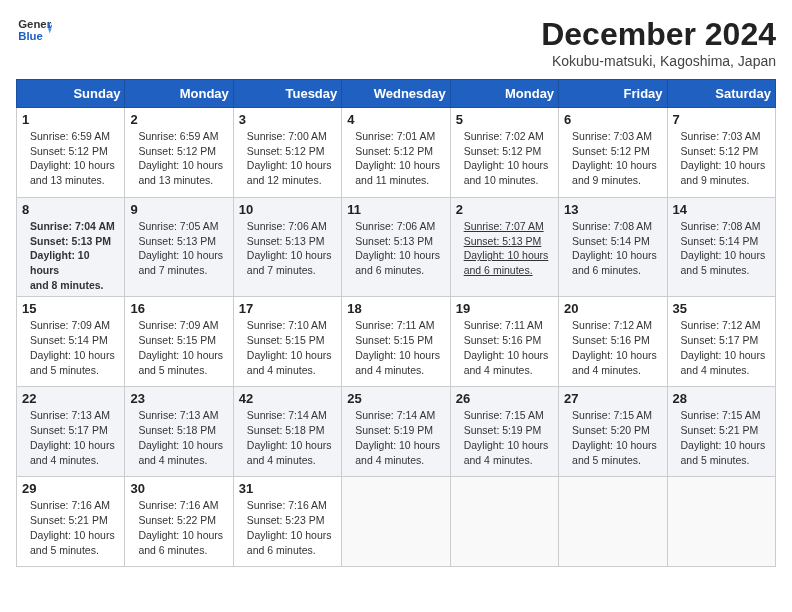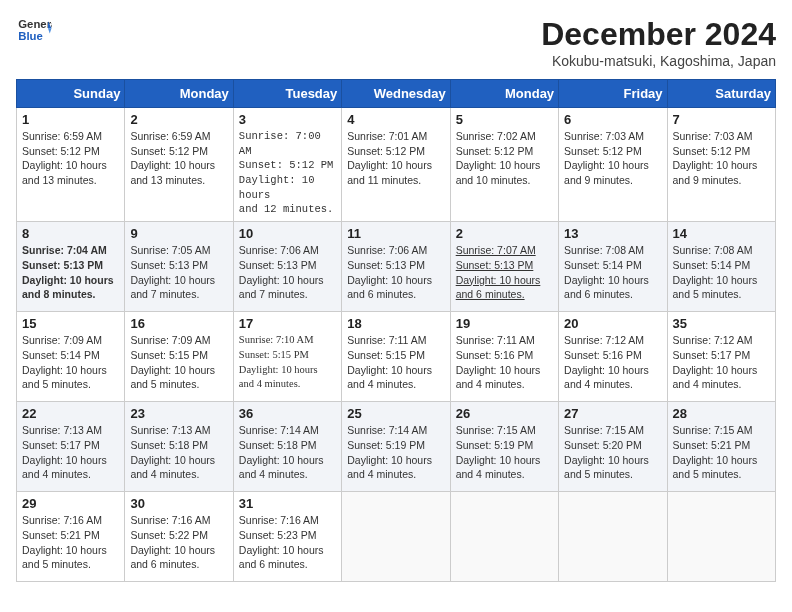--- a/index.html
+++ b/index.html
@@ -67,20 +67,21 @@
       font-size: 13px;
       font-weight: bold;
       color: #222;
       display: block;
       margin-bottom: 2px;
     }
     .day-info {
       color: #333;
       line-height: 1.4;
       font-size: 10.5px;
+      margin-left: 8px;
     }
     .empty-cell {
       background: #f9f9f9 !important;
     }
   </style>
 </head>
 <body>
 
 <div class="header">
   <div class="logo">
@@ -120,21 +121,21 @@
         </td>
         <td>
           <span class="day-num">2</span>
           <div class="day-info" style="white-space: pre-line;">Sunrise: 6:59 AM
 Sunset: 5:12 PM
 Daylight: 10 hours
 and 13 minutes.</div>
         </td>
         <td>
           <span class="day-num">3</span>
-          <div class="day-info" style="white-space: pre-line; font-family: Liberation Mono, monospace;">Sunrise: 7:00 AM
+          <div class="day-info" style="white-space: pre-line;">Sunrise: 7:00 AM
 Sunset: 5:12 PM
 Daylight: 10 hours
 and 12 minutes.</div>
         </td>
         <td>
           <span class="day-num">4</span>
           <div class="day-info" style="white-space: pre-line;">Sunrise: 7:01 AM
 Sunset: 5:12 PM
 Daylight: 10 hours
 and 11 minutes.</div>
@@ -222,21 +223,21 @@
         </td>
         <td>
           <span class="day-num">16</span>
           <div class="day-info" style="white-space: pre-line;">Sunrise: 7:09 AM
 Sunset: 5:15 PM
 Daylight: 10 hours
 and 5 minutes.</div>
         </td>
         <td>
           <span class="day-num">17</span>
-          <div class="day-info" style="white-space: pre-line; font-family: Liberation Serif, serif;">Sunrise: 7:10 AM
+          <div class="day-info" style="white-space: pre-line;">Sunrise: 7:10 AM
 Sunset: 5:15 PM
 Daylight: 10 hours
 and 4 minutes.</div>
         </td>
         <td>
           <span class="day-num">18</span>
           <div class="day-info" style="white-space: pre-line;">Sunrise: 7:11 AM
 Sunset: 5:15 PM
 Daylight: 10 hours
 and 4 minutes.</div>
@@ -272,21 +273,21 @@
 and 4 minutes.</div>
         </td>
         <td>
           <span class="day-num">23</span>
           <div class="day-info" style="white-space: pre-line;">Sunrise: 7:13 AM
 Sunset: 5:18 PM
 Daylight: 10 hours
 and 4 minutes.</div>
         </td>
         <td>
-          <span class="day-num">36</span>
+          <span class="day-num">42</span>
           <div class="day-info" style="white-space: pre-line;">Sunrise: 7:14 AM
 Sunset: 5:18 PM
 Daylight: 10 hours
 and 4 minutes.</div>
         </td>
         <td>
           <span class="day-num">25</span>
           <div class="day-info" style="white-space: pre-line;">Sunrise: 7:14 AM
 Sunset: 5:19 PM
 Daylight: 10 hours

